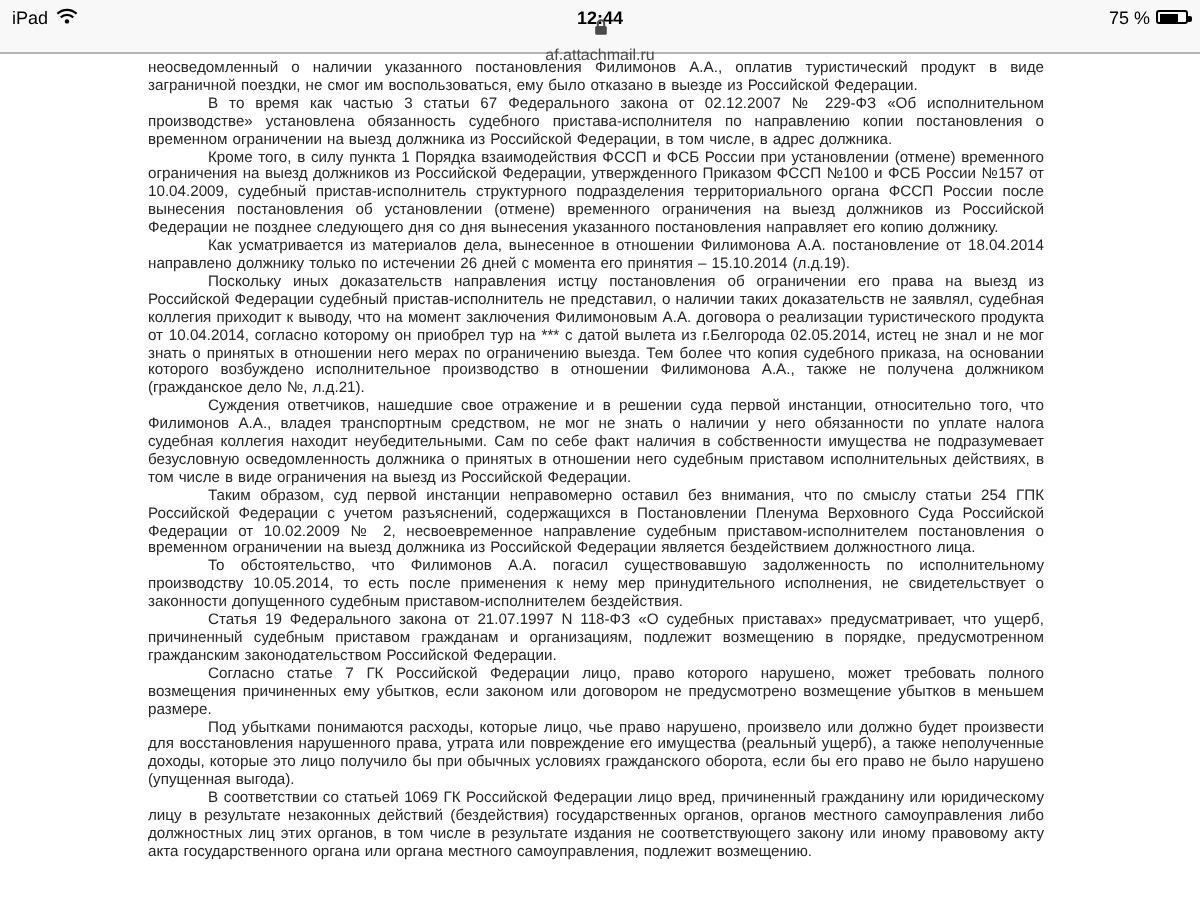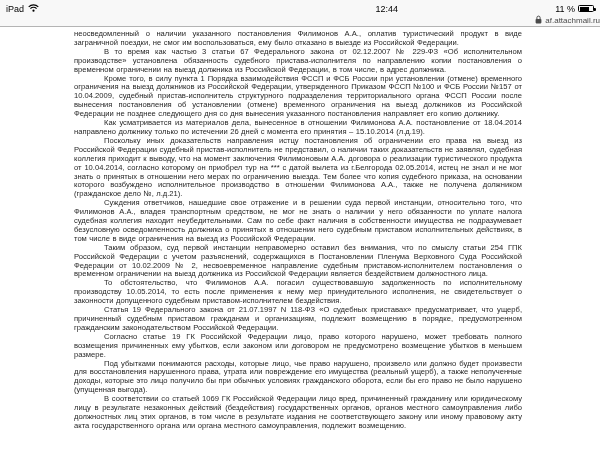--- a/index.html
+++ b/index.html
@@ -18,40 +18,40 @@
     height: 27px;
     box-sizing: border-box;
     padding-top: 2px;
   }
   .status-bar {
     display: flex; align-items: center;
     height: 13px; padding: 0 6px;
     font-size: 9px; color: #000;
   }
   .status-left  { flex: 1; display: flex; align-items: flex-start; gap: 4px; }
-  .status-center{ flex: 1; text-align: right; font-weight: normal; }
+  .status-center{ flex: 1; text-align: center; font-weight: bold; }
   .status-right { flex: 1; display: flex; align-items: center; justify-content: flex-end; gap: 3px; }
   .wifi { display: inline-block; }
   .battery {
     position: relative; display: inline-block;
     width: 16px; height: 7px;
     border: 1px solid #000; border-radius: 1.5px;
     box-sizing: border-box;
     background: #f8f8f8;
   }
   .battery .fill { position: absolute; left: 0.5px; top: 0.5px; bottom: 0.5px; width: 67%; background: #000; }
   .battery::after {
     content: ""; position: absolute; right: -3px; top: 1.5px;
     width: 2px; height: 3px; background: #000;
     border-radius: 0 1px 1px 0;
   }
   .address-bar {
-    display: flex; align-items: center; justify-content: flex-end; gap: 3px;
+    display: flex; align-items: center; justify-content: center; gap: 3px;
     height: 11px;
-    font-size: 8px; color: #4a4a4a;
+    font-size: 8px; color: #4a4a4a; flex-direction: column;
   }
 
   
   .content { background: #fff; padding-top: 3px; }
   .doc {
     margin-left: 74px;
     width: 448px;
     font-size: 7.6px;
     line-height: 8.9px;
     color: #262626;
@@ -74,21 +74,21 @@
         <span class="wifi">
           <svg width="11" height="8" viewBox="0 0 11 8">
             <path d="M0.7 2.9 A6.8 6.8 0 0 1 10.3 2.9" stroke="#000" fill="none" stroke-width="1.1"></path>
             <path d="M2.4 4.7 A4.4 4.4 0 0 1 8.6 4.7" stroke="#000" fill="none" stroke-width="1.1"></path>
             <circle cx="5.5" cy="6.7" r="1.1" fill="#000"></circle>
           </svg>
         </span>
       </div>
       <div class="status-center">12:44</div>
       <div class="status-right">
-        <span>11 %</span>
+        <span>75 %</span>
         <span class="battery">
             <span class="fill"></span>
           </span>
       </div>
     </div>
 
     <div class="address-bar">
       <span>
         <svg width="7" height="9" viewBox="0 0 7 9">
           <path d="M1.9 4.2 V2.7 A1.6 1.6 0 0 1 5.1 2.7 V4.2" stroke="#4a4a4a" fill="none" stroke-width="1"></path>
@@ -104,19 +104,19 @@
     <div class="doc">
         <p class="para no-indent">неосведомленный о наличии указанного постановления Филимонов А.А., оплатив туристический продукт в виде заграничной поездки, не смог им воспользоваться, ему было отказано в выезде из Российской Федерации.</p>
         <p class="para">В то время как частью 3 статьи 67 Федерального закона от 02.12.2007 № 229-ФЗ «Об исполнительном производстве» установлена обязанность судебного пристава-исполнителя по направлению копии постановления о временном ограничении на выезд должника из Российской Федерации, в том числе, в адрес должника.</p>
         <p class="para">Кроме того, в силу пункта 1 Порядка взаимодействия ФССП и ФСБ России при установлении (отмене) временного ограничения на выезд должников из Российской Федерации, утвержденного Приказом ФССП №100 и ФСБ России №157 от 10.04.2009, судебный пристав-исполнитель структурного подразделения территориального органа ФССП России после вынесения постановления об установлении (отмене) временного ограничения на выезд должников из Российской Федерации не позднее следующего дня со дня вынесения указанного постановления направляет его копию должнику.</p>
         <p class="para">Как усматривается из материалов дела, вынесенное в отношении Филимонова А.А. постановление от 18.04.2014 направлено должнику только по истечении 26 дней с момента его принятия – 15.10.2014 (л.д.19).</p>
         <p class="para">Поскольку иных доказательств направления истцу постановления об ограничении его права на выезд из Российской Федерации судебный пристав-исполнитель не представил, о наличии таких доказательств не заявлял, судебная коллегия приходит к выводу, что на момент заключения Филимоновым А.А. договора о реализации туристического продукта от 10.04.2014, согласно которому он приобрел тур на *** с датой вылета из г.Белгорода 02.05.2014, истец не знал и не мог знать о принятых в отношении него мерах по ограничению выезда. Тем более что копия судебного приказа, на основании которого возбуждено исполнительное производство в отношении Филимонова А.А., также не получена должником (гражданское дело №, л.д.21).</p>
         <p class="para">Суждения ответчиков, нашедшие свое отражение и в решении суда первой инстанции, относительно того, что Филимонов А.А., владея транспортным средством, не мог не знать о наличии у него обязанности по уплате налога судебная коллегия находит неубедительными. Сам по себе факт наличия в собственности имущества не подразумевает безусловную осведомленность должника о принятых в отношении него судебным приставом исполнительных действиях, в том числе в виде ограничения на выезд из Российской Федерации.</p>
         <p class="para">Таким образом, суд первой инстанции неправомерно оставил без внимания, что по смыслу статьи 254 ГПК Российской Федерации с учетом разъяснений, содержащихся в Постановлении Пленума Верховного Суда Российской Федерации от 10.02.2009 № 2, несвоевременное направление судебным приставом-исполнителем постановления о временном ограничении на выезд должника из Российской Федерации является бездействием должностного лица.</p>
         <p class="para">То обстоятельство, что Филимонов А.А. погасил существовавшую задолженность по исполнительному производству 10.05.2014, то есть после применения к нему мер принудительного исполнения, не свидетельствует о законности допущенного судебным приставом-исполнителем бездействия.</p>
         <p class="para">Статья 19 Федерального закона от 21.07.1997 N 118-ФЗ «О судебных приставах» предусматривает, что ущерб, причиненный судебным приставом гражданам и организациям, подлежит возмещению в порядке, предусмотренном гражданским законодательством Российской Федерации.</p>
-        <p class="para">Согласно статье 19 ГК Российской Федерации лицо, право которого нарушено, может требовать полного возмещения причиненных ему убытков, если законом или договором не предусмотрено возмещение убытков в меньшем размере.</p>
+        <p class="para">Согласно статье 7 ГК Российской Федерации лицо, право которого нарушено, может требовать полного возмещения причиненных ему убытков, если законом или договором не предусмотрено возмещение убытков в меньшем размере.</p>
         <p class="para">Под убытками понимаются расходы, которые лицо, чье право нарушено, произвело или должно будет произвести для восстановления нарушенного права, утрата или повреждение его имущества (реальный ущерб), а также неполученные доходы, которые это лицо получило бы при обычных условиях гражданского оборота, если бы его право не было нарушено (упущенная выгода).</p>
         <p class="para">В соответствии со статьей 1069 ГК Российской Федерации лицо вред, причиненный гражданину или юридическому лицу в результате незаконных действий (бездействия) государственных органов, органов местного самоуправления либо должностных лиц этих органов, в том числе в результате издания не соответствующего закону или иному правовому акту акта государственного органа или органа местного самоуправления, подлежит возмещению.</p>
       </div>
   </div>
 
 </div>
 
 </body></html>

